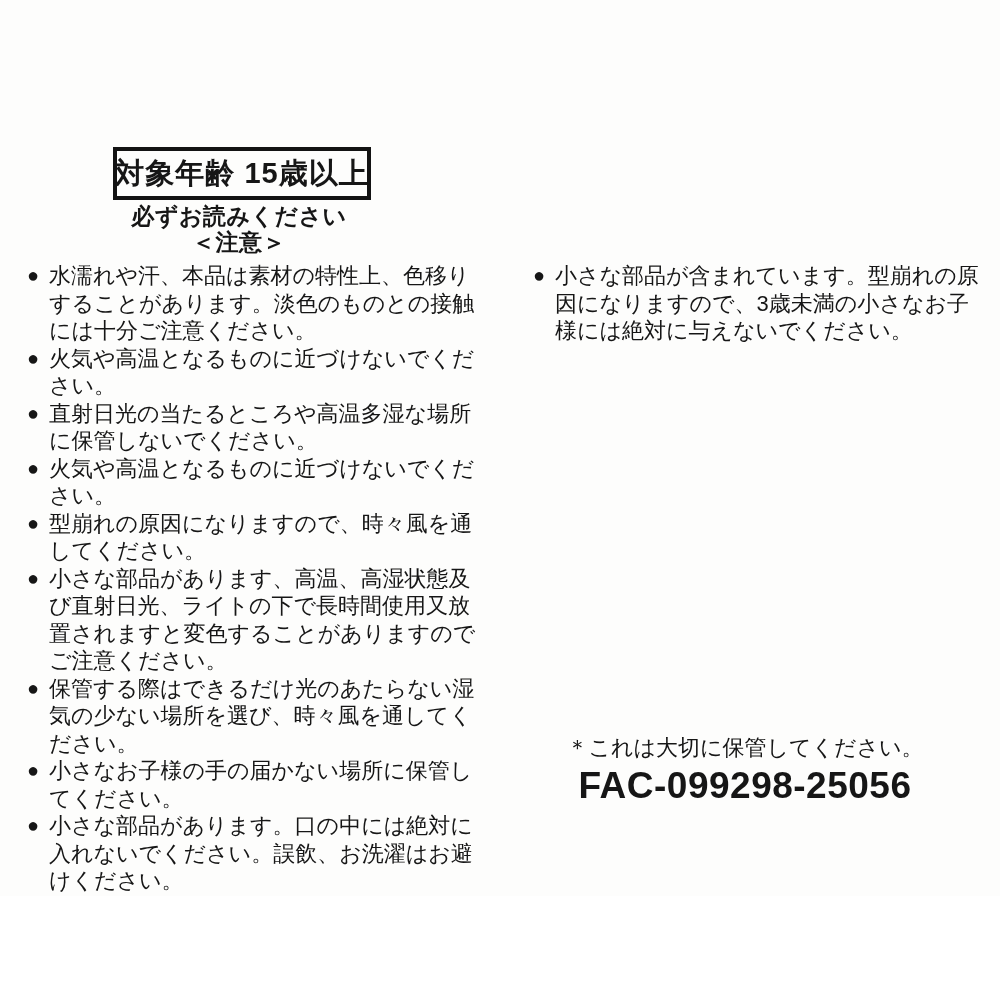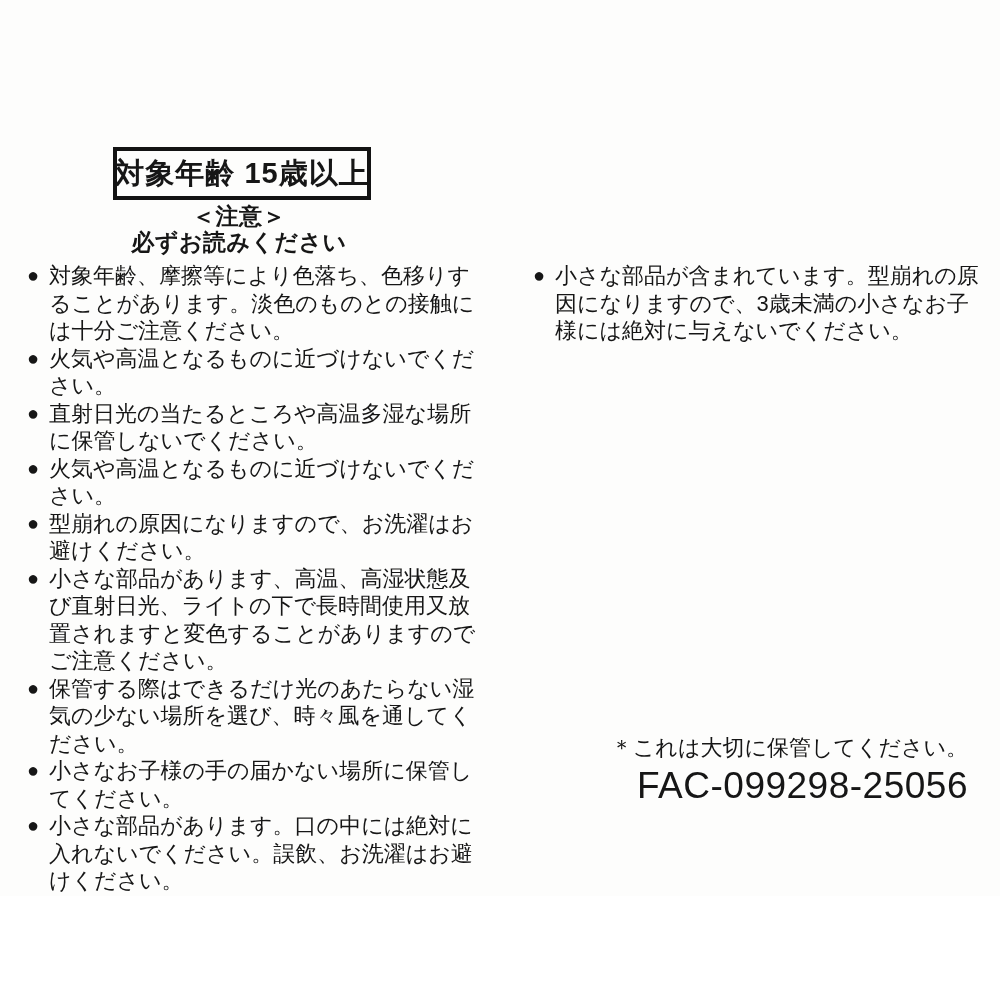--- a/index.html
+++ b/index.html
@@ -60,68 +60,68 @@
     font-size: 20px;
     line-height: 27.5px;
   }
   .notice-text { flex: 1; }
   
   .footer-block {
     position: absolute;
     left: 522px;
     top: 735px;
     width: 446px;
-    text-align: right;
+    text-align: center;
   }
   .keep-note {
     font-size: 22px;
     line-height: 26px;
   }
   .product-code {
     margin-top: 5px;
     font-size: 37px;
     line-height: 40px;
-    font-weight: 400;
+    font-weight: 700;
     letter-spacing: 0.5px;
   }
 </style>
 </head>
 <body>
 
 <div class="page">
 
   <div class="age-box">
     <span>対象年齢 15歳以上</span>
   </div>
 
   <div class="header-sub">
+    <div>必ずお読みください</div>
     <div>＜注意＞</div>
-    <div>必ずお読みください</div>
   </div>
 
   <div class="notice-col col-left">
     <div class="notice-item">
       <span class="bullet">●</span>
-      <span class="notice-text">対象年齢、摩擦等により色落ち、色移りすることがあります。淡色のものとの接触には十分ご注意ください。</span>
+      <span class="notice-text">水濡れや汗、本品は素材の特性上、色移りすることがあります。淡色のものとの接触には十分ご注意ください。</span>
     </div>
     <div class="notice-item">
       <span class="bullet">●</span>
       <span class="notice-text">火気や高温となるものに近づけないでください。</span>
     </div>
     <div class="notice-item">
       <span class="bullet">●</span>
       <span class="notice-text">直射日光の当たるところや高温多湿な場所に保管しないでください。</span>
     </div>
     <div class="notice-item">
       <span class="bullet">●</span>
       <span class="notice-text">火気や高温となるものに近づけないでください。</span>
     </div>
     <div class="notice-item">
       <span class="bullet">●</span>
-      <span class="notice-text">型崩れの原因になりますので、お洗濯はお避けください。</span>
+      <span class="notice-text">型崩れの原因になりますので、時々風を通してください。</span>
     </div>
     <div class="notice-item">
       <span class="bullet">●</span>
       <span class="notice-text">小さな部品があります、高温、高湿状態及び直射日光、ライトの下で長時間使用又放置されますと変色することがありますのでご注意ください。</span>
     </div>
     <div class="notice-item">
       <span class="bullet">●</span>
       <span class="notice-text">保管する際はできるだけ光のあたらない湿気の少ない場所を選び、時々風を通してください。</span>
     </div>
     <div class="notice-item">

